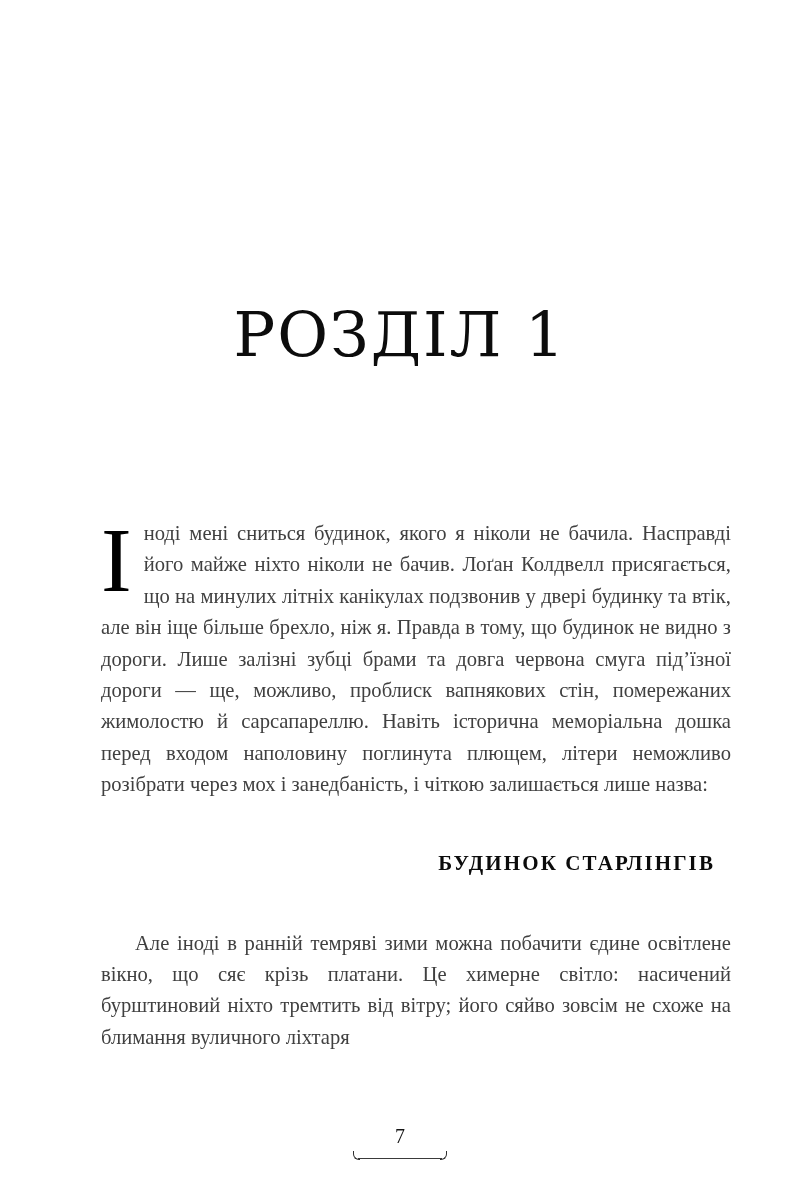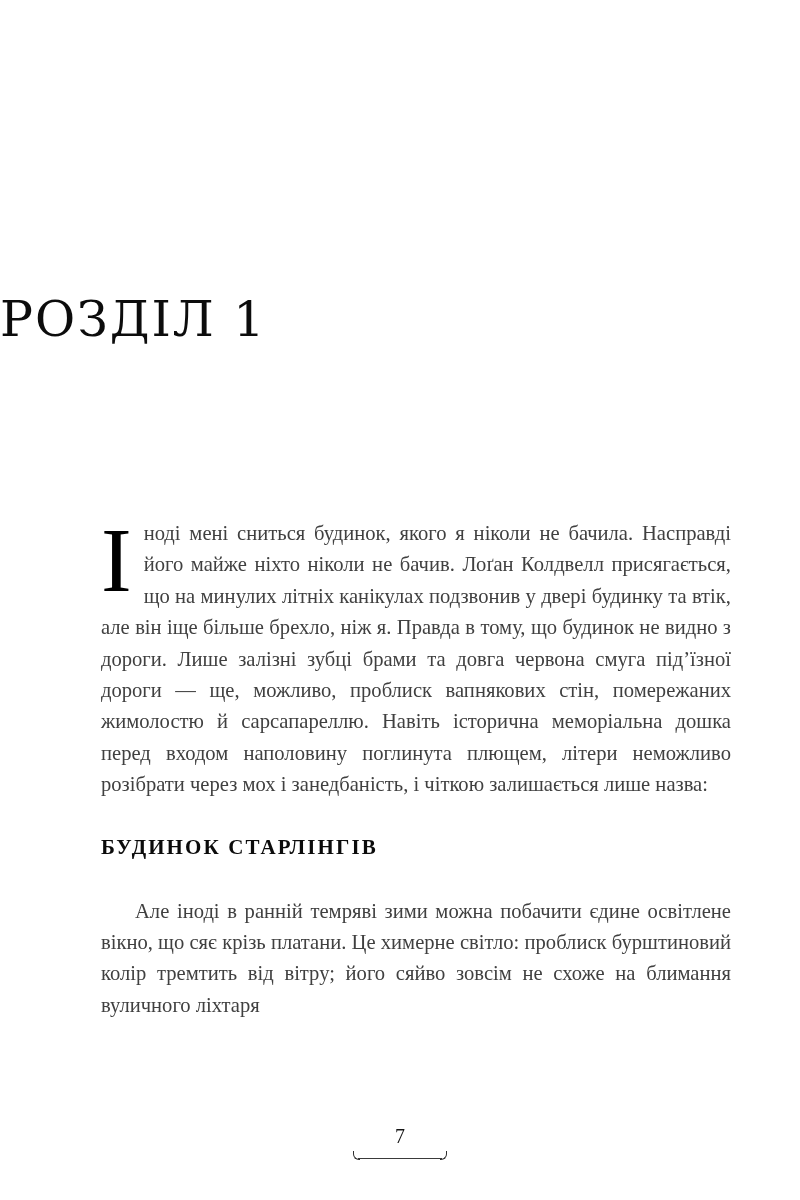--- a/index.html
+++ b/index.html
@@ -22,22 +22,23 @@
     background: #ffffff;
     box-sizing: border-box;
   }
 
   
   .chapter-title {
     position: absolute;
     left: 0;
     right: 0;
     top: 262px;
+    text-align: center;
     font-family: "DejaVu Serif", "Liberation Serif", serif;
-    font-size: 49px;
+    font-size: 62px;
     font-weight: 400;
     letter-spacing: 2px;
     line-height: 1;
     color: #0c0c0c;
     white-space: nowrap;
   }
 
   
   .textblock {
     position: absolute;
@@ -67,22 +68,22 @@
     font-family: "Liberation Serif", "DejaVu Serif", serif;
     font-size: 92px;
     line-height: 0.80;
     font-weight: 400;
     padding: 4px 12px 0 0;
     margin-top: 2px;
     color: #000000;
   }
 
   .subheading {
-    margin: 0;
-    text-align: left;
+    margin: 16px;
+    text-align: right;
     font-size: 21px;
     font-weight: 700;
     letter-spacing: 2.1px;
     color: #0b0b0b;
     white-space: nowrap;
   }
 
   .gap-before-subheading { height: 34px; }
   .gap-after-subheading  { height: 36px; }
 
@@ -147,21 +148,21 @@
   <div class="textblock">
 
     <p class="body first">Іноді мені сниться будинок, якого я ніколи не бачила. Насправді його майже ніхто ніколи не бачив. Лоґан Колдвелл присягається, що на минулих літніх канікулах подзвонив у двері будинку та втік, але він іще більше брехло, ніж я. Правда в тому, що будинок не видно з дороги. Лише залізні зубці брами та довга червона смуга під’їзної дороги — ще, можливо, проблиск вапнякових стін, помережаних жимолостю й сарсапареллю. Навіть історична меморіальна дошка перед входом наполовину поглинута плющем, літери неможливо розібрати через мох і занедбаність, і чіткою залишається лише назва:</p>
 
     <div class="gap-before-subheading"></div>
 
     <p class="subheading">БУДИНОК СТАРЛІНГІВ</p>
 
     <div class="gap-after-subheading"></div>
 
-    <p class="body para-indent">Але іноді в ранній темряві зими можна побачити єдине освітлене вікно, що сяє крізь платани. Це химерне світло: проблиск бурштиновий колір тремтить від вітру; його сяйво зовсім не схоже на блимання вуличного ліхтаря</p>
+    <p class="body para-indent">Але іноді в ранній темряві зими можна побачити єдине освітлене вікно, що сяє крізь платани. Це химерне світло: насичений бурштиновий ніхто тремтить від вітру; його сяйво зовсім не схоже на блимання вуличного ліхтаря</p>
 
   </div>
 
   <div class="folio">
     <div class="folio-number">7</div>
     <div class="folio-ornament">
       <span class="curl left"></span>
       <span class="rule"></span>
       <span class="curl right"></span>
     </div>

